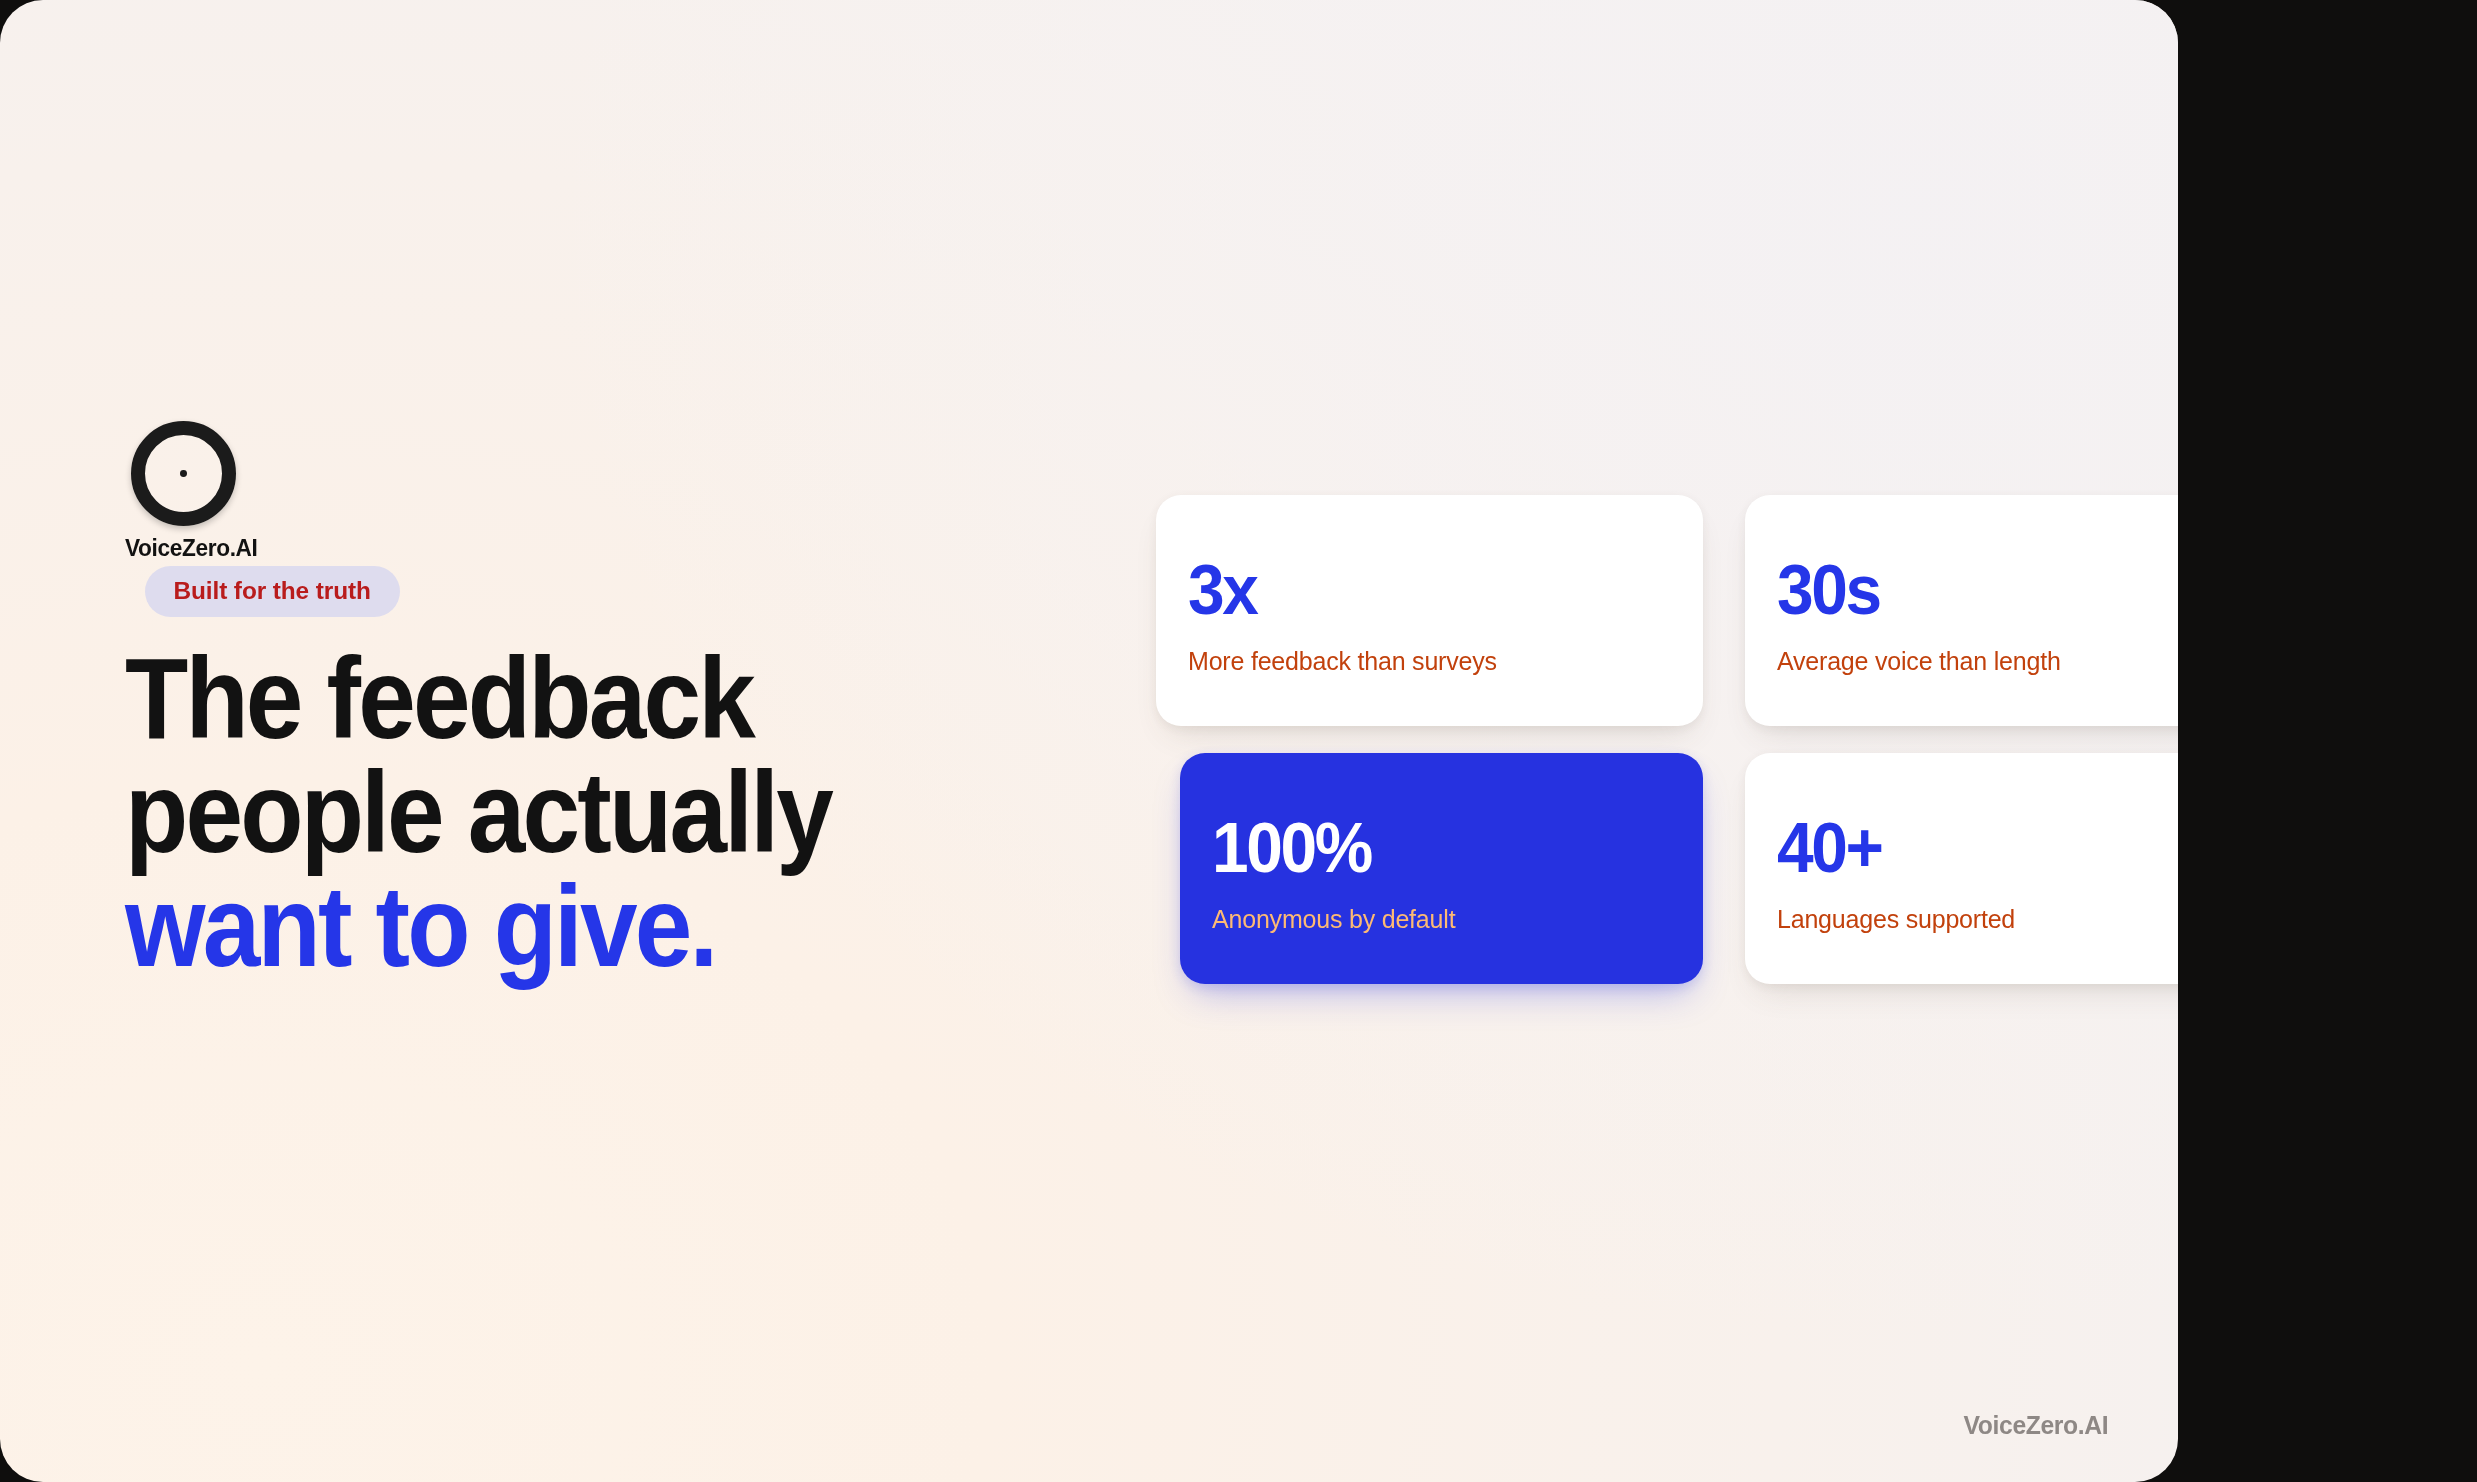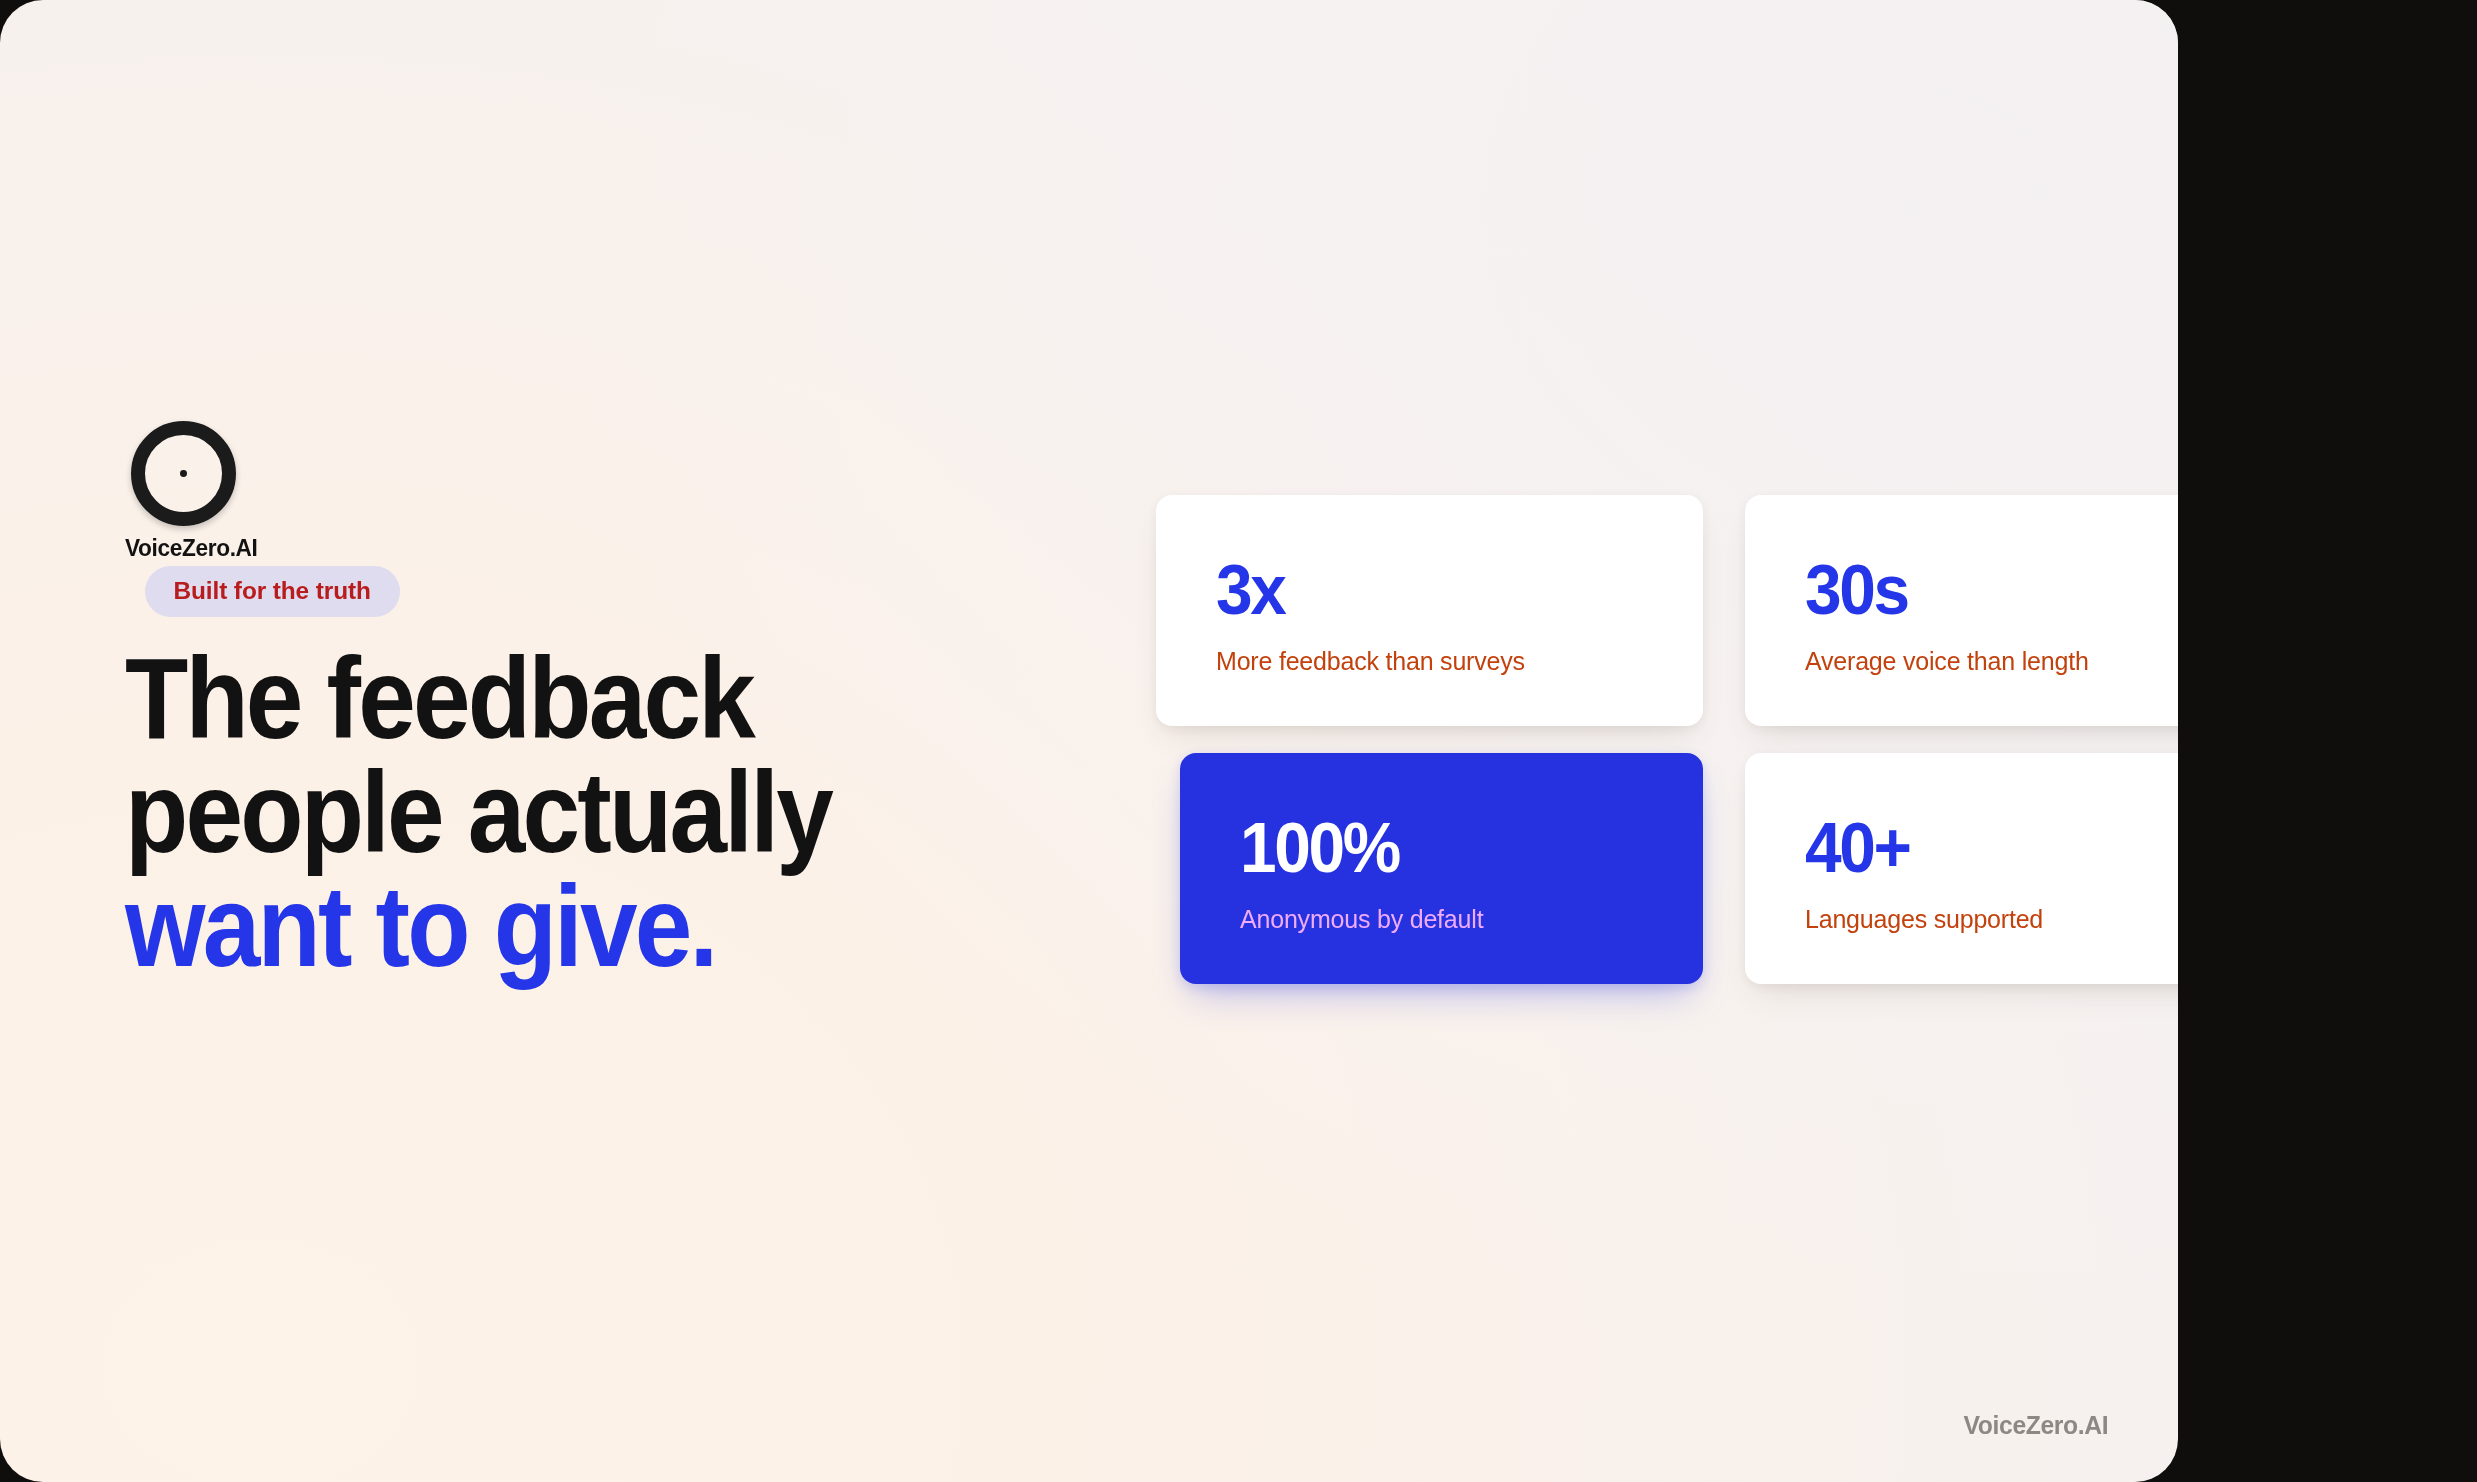--- a/index.html
+++ b/index.html
@@ -126,26 +126,26 @@
     width: 1129px;
     display: grid;
     grid-template-columns: 547px 540px;
     grid-template-rows: 231px 231px;
     column-gap: 42px;
     row-gap: 27px;
     z-index: 3;
   }
 
   .stat-card {
-    border-radius: 16px;
+    border-radius: 25px;
     background: #ffffff;
     box-shadow:
       0 17.6px 33px -13.7px rgba(90, 72, 60, 0.16),
       0 2.9px 9.8px rgba(90, 72, 60, 0.07);
-    padding: 60px 0 0 60px;
+    padding: 60px 0 0 32px;
     box-sizing: border-box;
     position: relative;
   }
 
   .stat-card.highlight {
     background: #2632E0;
     box-shadow:
       0 19.5px 37px -13.7px rgba(38, 50, 224, 0.34),
       0 3.9px 11.7px rgba(38, 50, 224, 0.14);
     margin-left: 24px;
@@ -167,21 +167,21 @@
 
   .stat-label {
     margin-top: 21.5px;
     font-size: 25px;
     font-weight: 400;
     letter-spacing: -0.2px;
     color: #c2410c;
   }
 
   .stat-card.highlight .stat-label {
-    color: #f0abfc;
+    color: #fdba74;
   }
 
   
   .watermark {
     position: absolute;
     right: 70px;
     bottom: 41px;
     font-size: 26px;
     font-weight: 700;
     letter-spacing: -0.4px;

